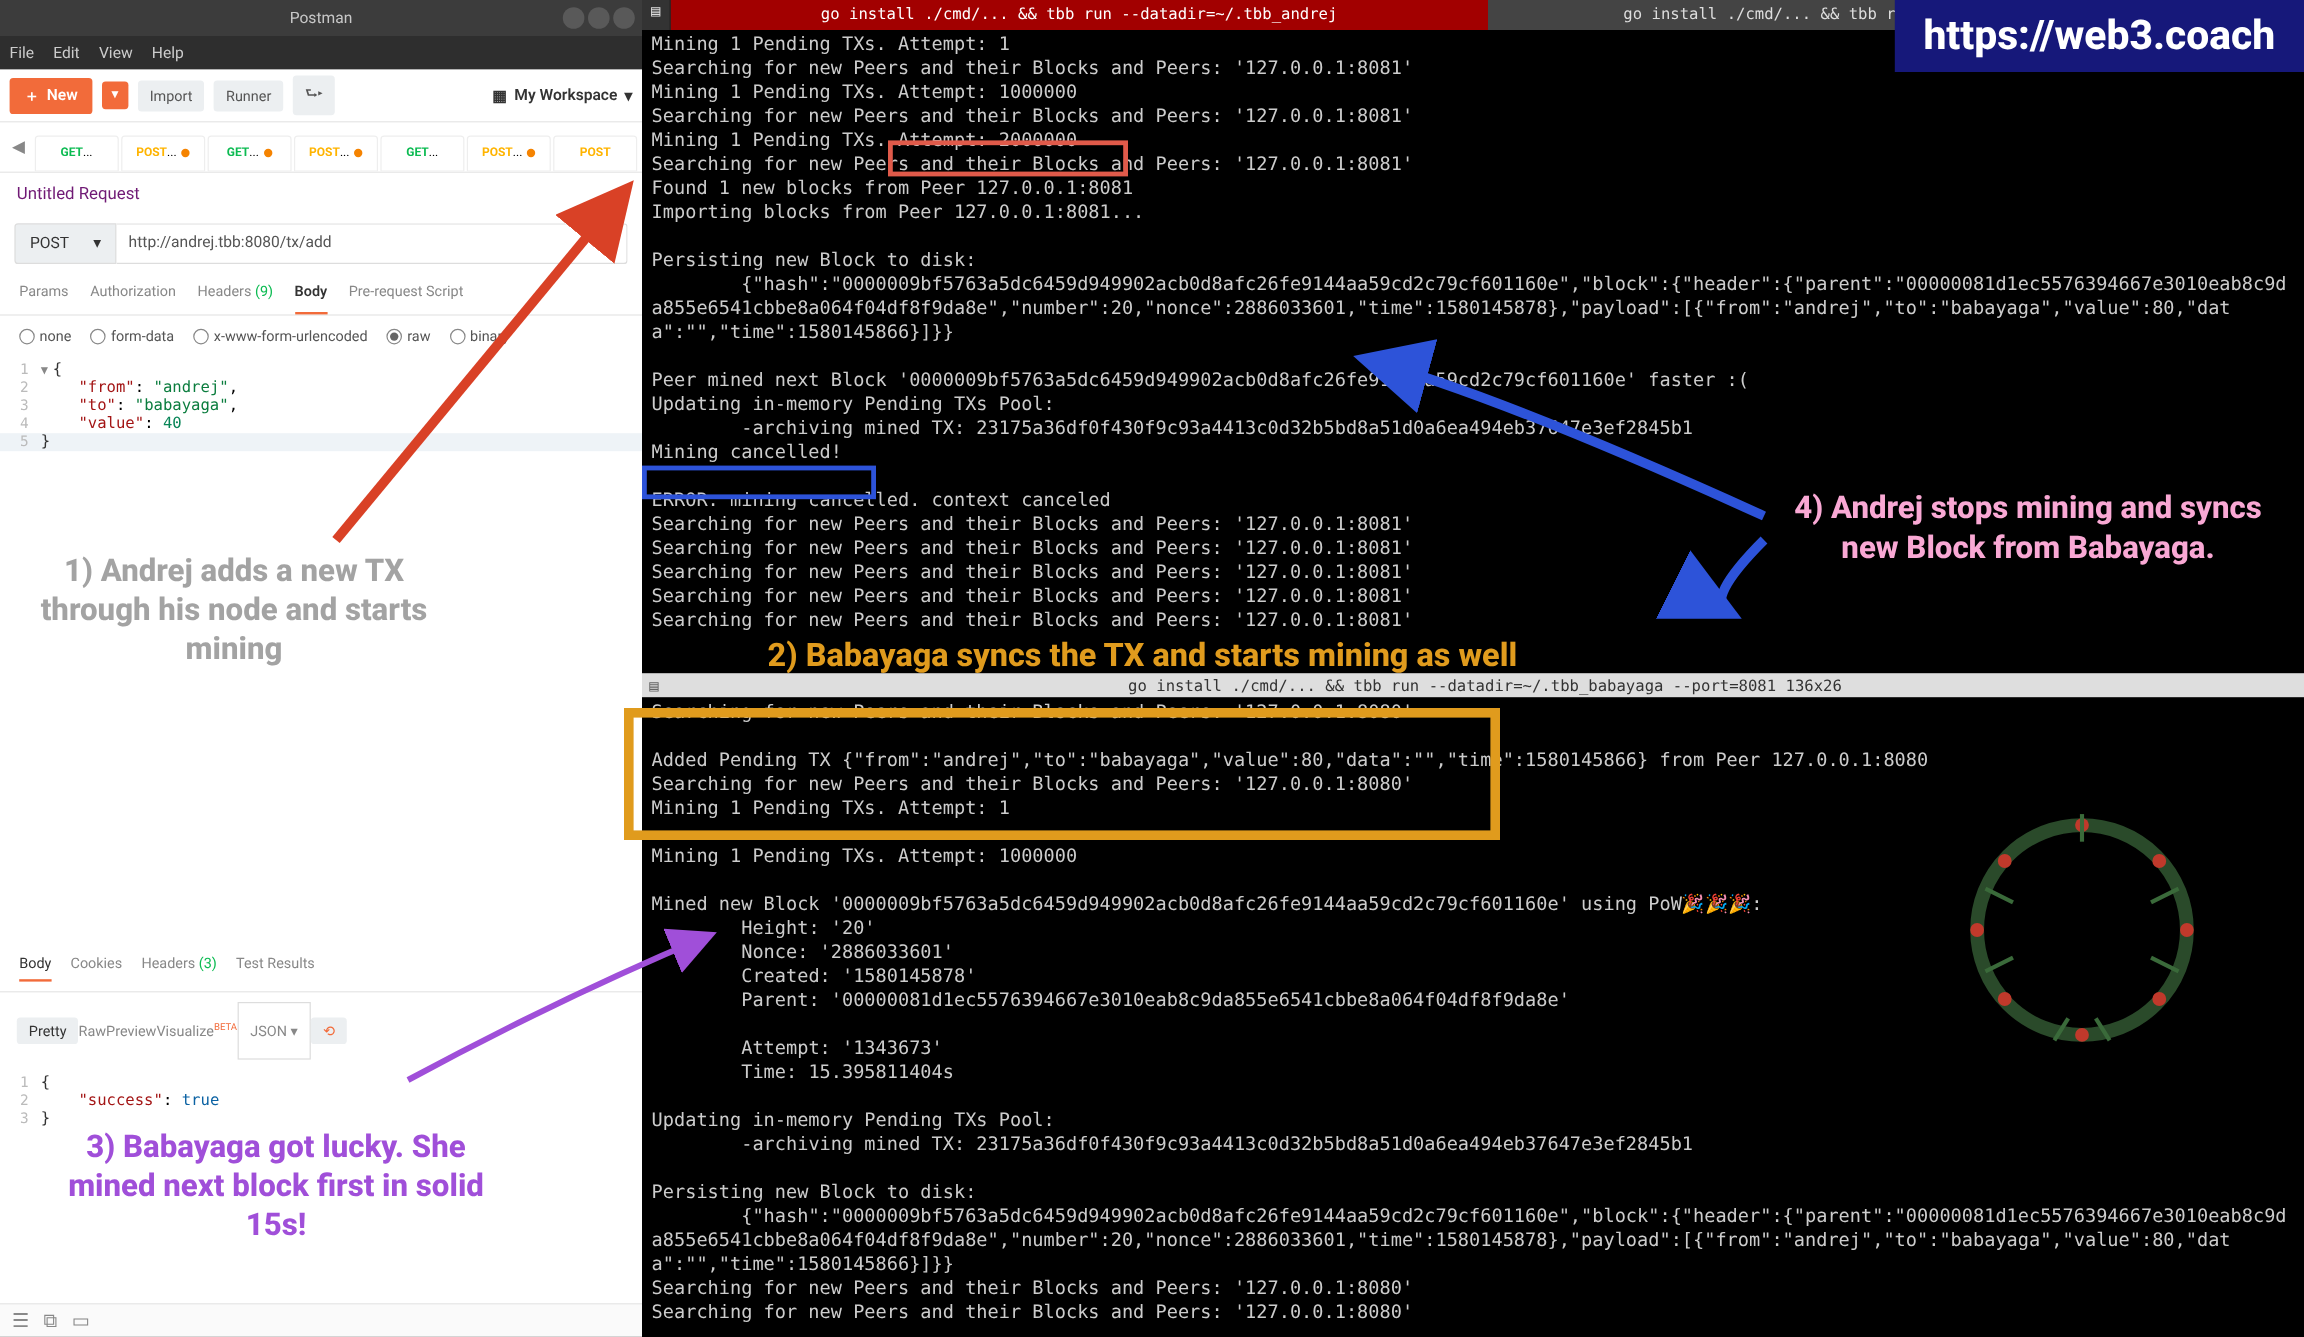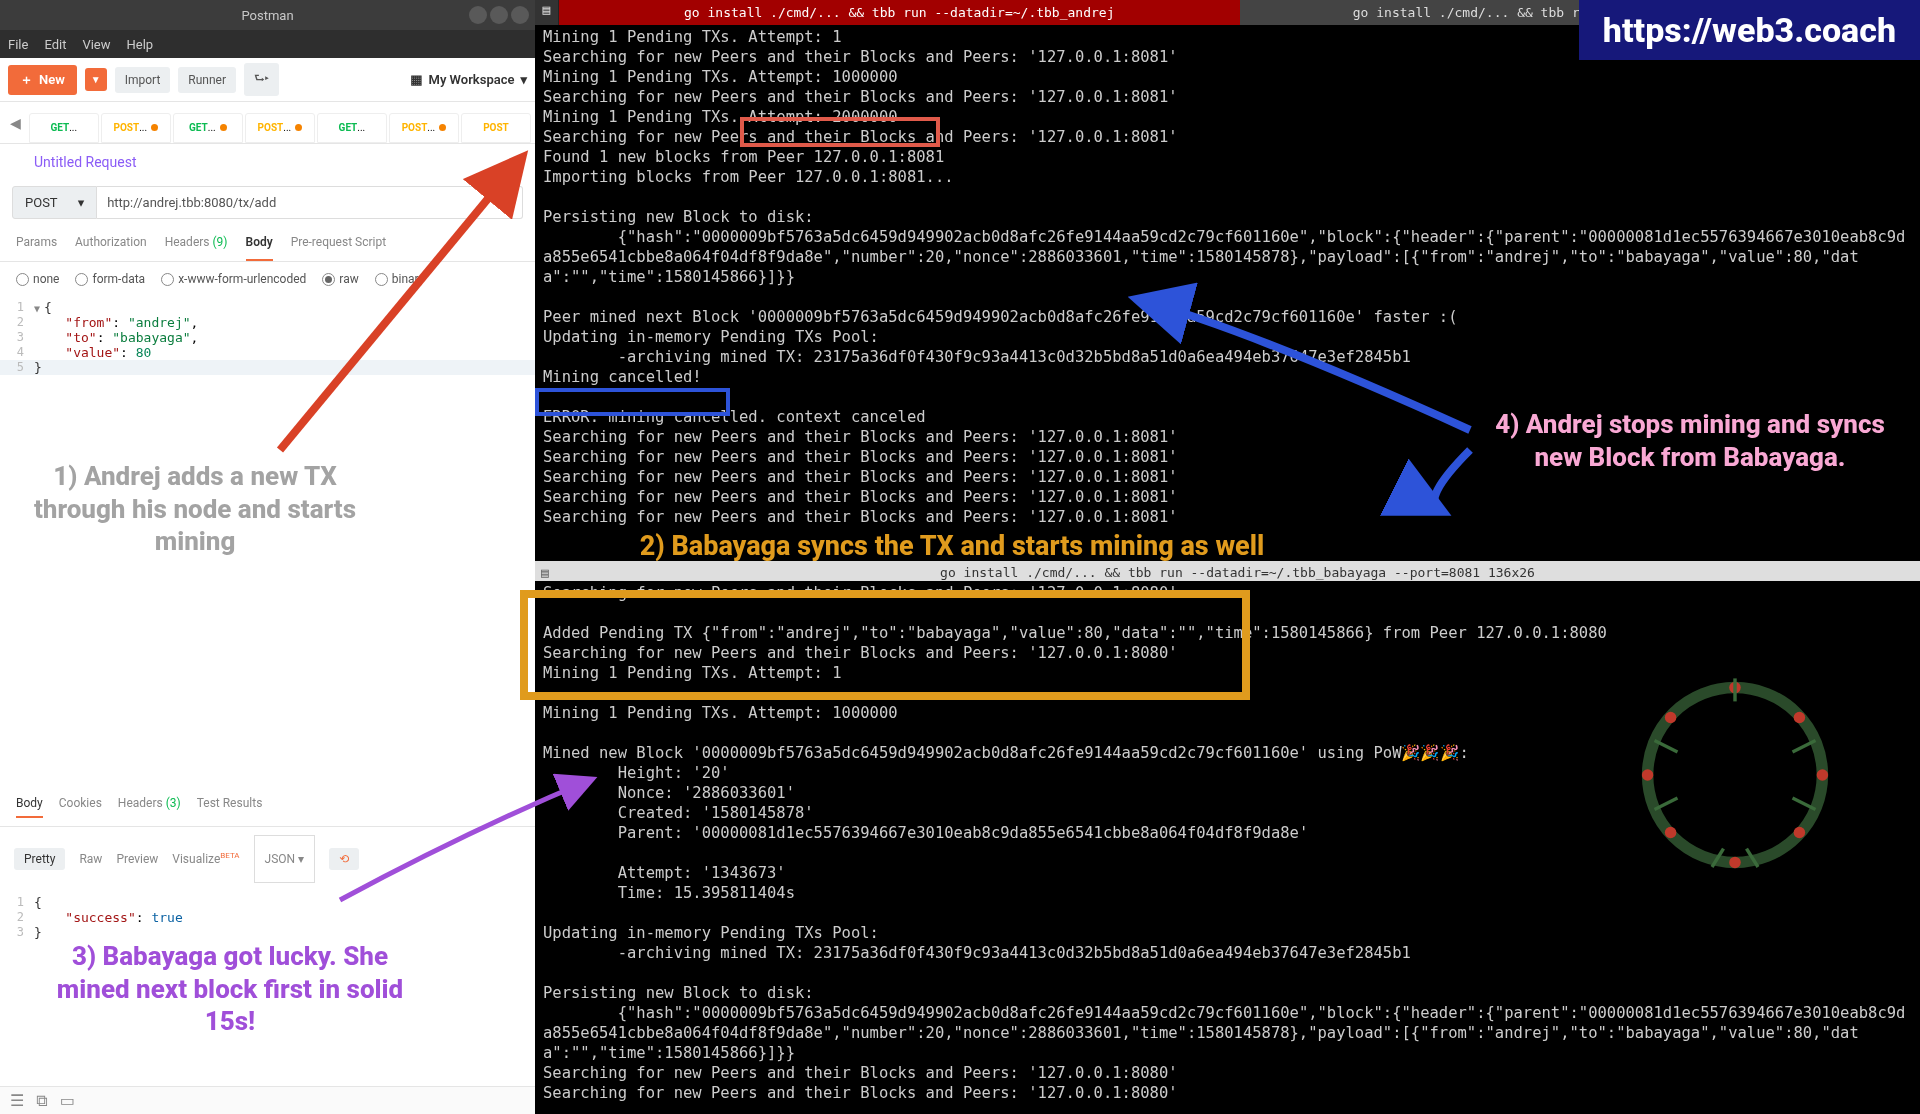--- a/index.html
+++ b/index.html
@@ -17,21 +17,21 @@
 .btn-caret { background: #f26b3a; color:#fff; padding: 6px 6px; border-radius: 3px; font-size: 10px;}
 .btn-gray { background: #eceff1; color: #555; font-size: 12px; padding: 6px 10px; border-radius: 3px; }
 .ws { margin-left: auto; font-size: 13px; color: #333; font-weight: 600; display: flex; align-items: center; gap: 6px;}
 .tabs-row { height: 42px; display: flex; align-items:center; border-bottom: 1px solid #e5e5e5; padding: 0 4px; gap: 2px; overflow: hidden;}
 .tabchev { color:#888; font-size: 14px; padding: 0 6px;}
 .mini-tab { flex: 1; min-width: 60px; border: 1px solid #eee; border-radius: 3px 3px 0 0; height: 30px; margin-top:10px; display: flex; align-items:center; justify-content:center; font-size: 10px; position:relative;}
 .mini-tab .mtxt { font-weight: 700; }
 .mini-tab .dot { width: 7px; height: 7px; border-radius: 4px; background:#f58300; margin-left:4px;}
 .method-get { color:#0cbb52;}
 .method-post { color:#ffb400;}
-.req-title { padding: 10px 14px; font-size: 14px; color: #8b5cf6; margin-left: 20px; }
+.req-title { padding: 10px 14px; font-size: 14px; color: #701a75; }
 .url-row { display: flex; padding: 6px 12px; gap: 0; }
 .method-sel { background: #eceff1; color: #333; font-size: 13px; padding: 8px 12px; border-radius: 3px 0 0 3px; border: 1px solid #ddd; display:flex; align-items:center; gap:20px;}
 .url-input { flex:1; border: 1px solid #ddd; border-left: none; padding: 8px 10px; font-size: 13px; color: #555; border-radius: 0 3px 3px 0;}
 .req-tabs { display:flex; gap: 18px; padding: 10px 16px 0; border-bottom: 1px solid #e5e5e5; font-size: 12px; color: #888;}
 .req-tabs .rt { padding-bottom: 10px; cursor: default;}
 .req-tabs .rt.active { color: #333; border-bottom: 2px solid #f26b3a; font-weight:600;}
 .req-tabs .rt .cnt { color:#0cbb52;}
 .body-type { display:flex; gap: 16px; padding: 10px 16px; font-size: 12px; color: #555; align-items:center;}
 .radio { width: 13px; height: 13px; border: 1px solid #888; border-radius: 7px; display:inline-block; margin-right:4px; vertical-align:middle; position:relative;}
 .radio.on::after { content:''; position:absolute; width:7px; height:7px; background:#666; border-radius:4px; top:2px; left:2px;}
@@ -47,21 +47,21 @@
 
 .annotation { position:absolute; font-weight: 800; font-size: 24px; line-height:1.25; text-align:center; pointer-events:none; }
 .ann1 { color:#a3a3a3; left: 10px; top:460px; width: 370px; font-size: 26px;}
 .ann2 { color:#e09b1d; left: 552px; top:530px; font-size: 27px; width: 800px;}
 .ann3 { color:#a04fd9; left: 40px; top:900px; width: 380px; font-size: 26px; margin-top: 40px;}
 .ann4 { color:#f9a8d4; right: 30px; top:408px; width: 400px; font-size: 26px;}
 
 .resp-area { position:absolute; bottom: 30px; left:0; width:535px; background:#fff; }
 .resp-hdr { display:flex; gap: 16px; padding: 8px 16px; border-bottom: 1px solid #e5e5e5; font-size: 12px; color:#888;}
 .resp-hdr .active { color:#333; border-bottom: 2px solid #f26b3a; padding-bottom:6px;}
-.resp-sub { display:flex; gap: 14px; padding: 8px 14px; align-items:center; font-size: 12px; color:#888;}
+.resp-sub { display:flex; gap: 0; padding: 8px 14px; align-items:center; font-size: 12px; color:#888;}
 .resp-sub .pill { background:#eceff1; padding: 4px 10px; border-radius:3px; position:relative;}
 .resp-sub .sel { border:1px solid #ddd; padding: 16px 10px;}
 .resp-sub .beta { font-size:8px; color:#f26b3a; position:relative; top:-5px;}
 .footer-bar { position:absolute; bottom:0; left:0; width:535px; height:28px; border-top:1px solid #e5e5e5; background:#fafafa; display:flex; align-items:center; padding: 0 10px; gap:12px; color:#888;}
 
 
 .term { position:absolute; background:#000; font-family: "DejaVu Sans Mono", Menlo, monospace; font-size: 15.5px; line-height: 20px; color:#ccc;}
 .term-top { left: 535px; top: 0; width: 1385px; height: 560px; }
 .term-bot { left: 535px; top: 561px; width: 1385px; height: 554px; }
 .tab-bar { background:#333; height: 25px; display:flex; font-size:13px; color:#ddd; }
@@ -180,21 +180,21 @@
     <div class="code-line">
         <span class="gutter">2</span>
         <span class="code-content">    <span class="tok-key">"from"</span>: <span class="tok-str">"andrej"</span>,</span>
       </div>
     <div class="code-line">
         <span class="gutter">3</span>
         <span class="code-content">    <span class="tok-key">"to"</span>: <span class="tok-str">"babayaga"</span>,</span>
       </div>
     <div class="code-line">
         <span class="gutter">4</span>
-        <span class="code-content">    <span class="tok-key">"value"</span>: <span class="tok-num">80</span></span>
+        <span class="code-content">    <span class="tok-key">"value"</span>: <span class="tok-num">40</span></span>
       </div>
     <div class="code-line" style="background:#eef3f7;">
         <span class="gutter">5</span>
         <span class="code-content"><span class="tok-brace">}</span></span>
       </div>
   </div>
 
   <div class="resp-area">
     <div class="resp-hdr">
       <span class="active">Body</span>

